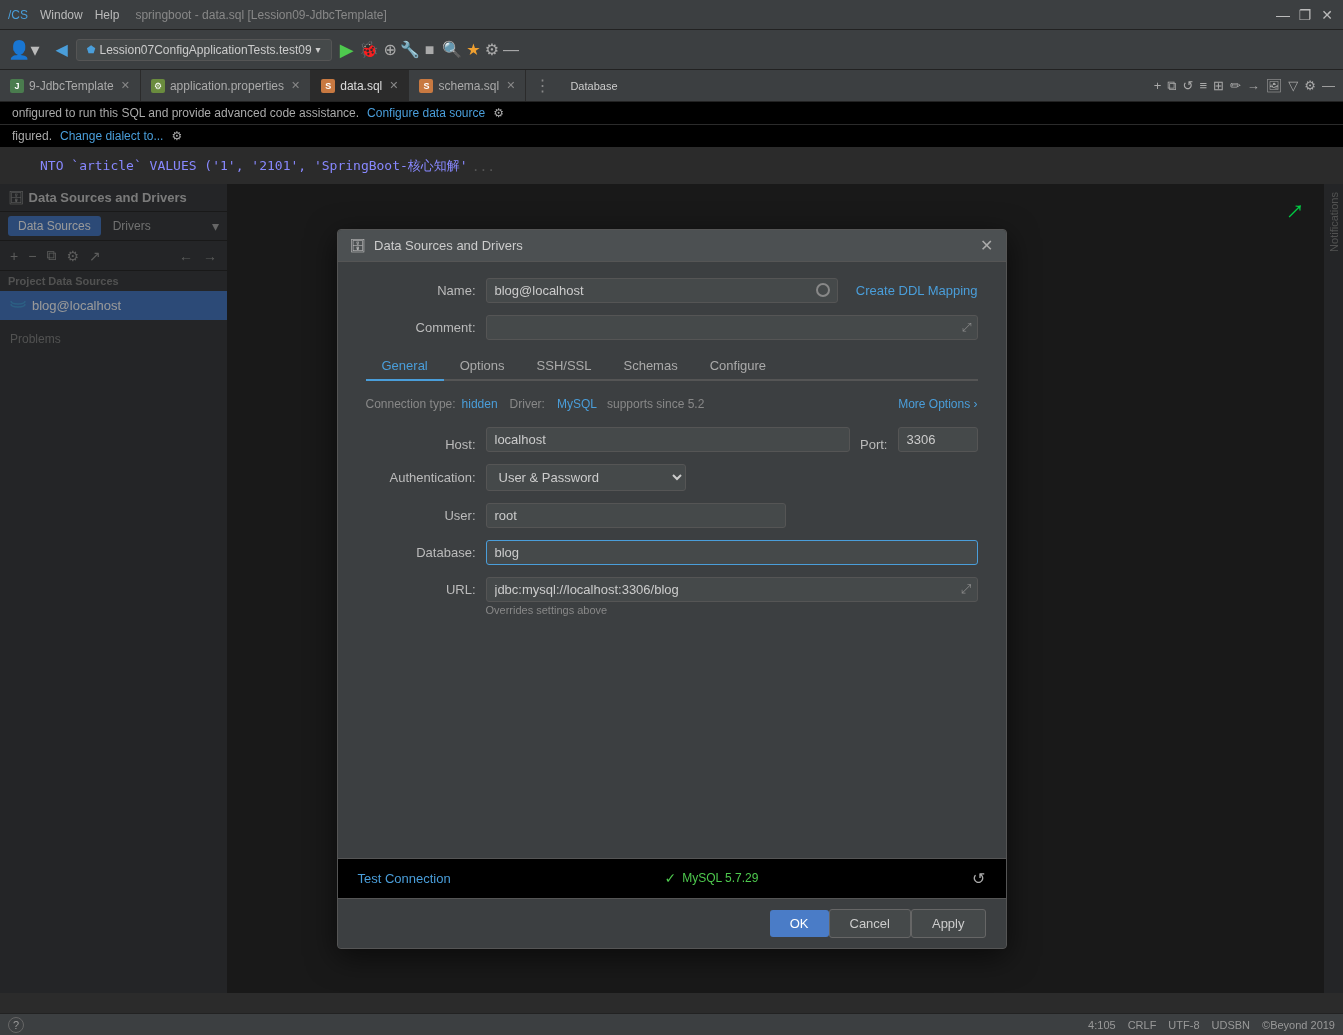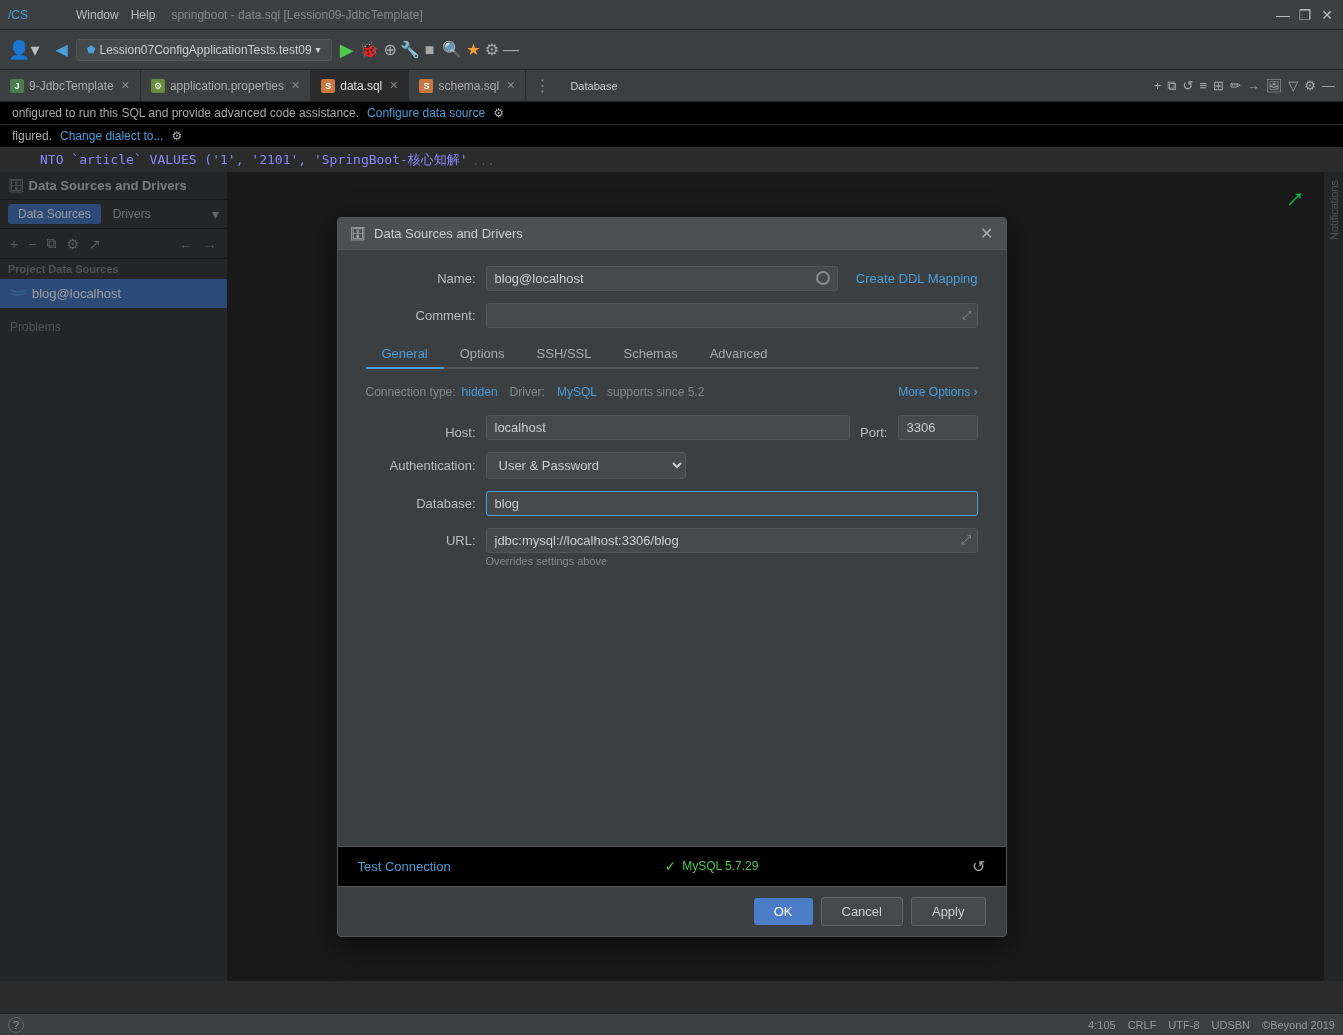--- a/index.html
+++ b/index.html
@@ -91,21 +91,21 @@
     }
     .info-banner a { color: #4a9eda; text-decoration: none; }
 
     
     .code-area {
       background: #2b2b2b;
       padding: 4px 0;
       font-family: monospace;
       font-size: 13px;
       color: #8888ff;
-      height: 24px;
+      height: 36px;
       display: flex;
       align-items: center;
       padding-left: 40px;
     }
 
     
     .main-content {
       display: flex;
       height: calc(1035px - 30px - 40px - 32px - 26px - 26px - 36px);
       position: relative;
@@ -446,21 +446,20 @@
       font-size: 16px;
     }
 
     
     .dialog-actions {
       padding: 10px 20px;
       border-top: 1px solid #555;
       display: flex;
       align-items: center;
       justify-content: flex-end;
-      gap: 8px;
       background: #3c3f41;
       border-radius: 0 0 4px 4px;
     }
     .btn {
       padding: 6px 20px;
       border-radius: 3px;
       font-size: 13px;
       cursor: pointer;
       border: none;
       outline: none;
@@ -493,21 +492,21 @@
     .status-bar .right { margin-left: auto; display: flex; gap: 12px; }
 
     select { appearance: auto; }
   </style>
 </head>
 <body>
 
 <div class="title-bar">
   <div class="menu-items">
     <span style="color:#4a9eda;cursor:pointer;">/CS</span>
-    <span style="cursor:pointer;margin-left:36px;">Window</span>
+    <span style="cursor:pointer;">Window</span>
     <span style="cursor:pointer;">Help</span>
   </div>
   <span style="margin-left:16px; color:#888; font-size:12px;">springboot - data.sql [Lession09-JdbcTemplate]</span>
   <div class="spacer"></div>
   <div class="win-btns">
     <div class="win-btn">—</div>
     <div class="win-btn">❐</div>
     <div class="win-btn">✕</div>
   </div>
 </div>
@@ -666,21 +665,21 @@
             <input class="form-input" type="text" style="width: 100%;">
             <span style="position:absolute;right:6px;color:#888;cursor:pointer;font-size:12px;">⤢</span>
           </div>
         </div>
 
         <div class="dialog-tabs">
           <div class="dialog-tab active">General</div>
           <div class="dialog-tab">Options</div>
           <div class="dialog-tab">SSH/SSL</div>
           <div class="dialog-tab">Schemas</div>
-          <div class="dialog-tab">Advanced</div>
+          <div class="dialog-tab">Configure</div>
         </div>
 
         <div class="conn-type-row">
           <span class="label">Connection type:</span>
           <span class="value">hidden</span>
           <span style="color:#888;margin:0 6px;">Driver:</span>
           <span class="value" style="cursor:pointer;">MySQL</span>
           <span style="color:#888; margin-left:4px;">supports since 5.2</span>
           <span class="more-opts">More Options ›</span>
         </div>
@@ -695,20 +694,24 @@
         <div class="form-row">
           <span class="form-label">Authentication:</span>
           <select class="auth-select">
             <option>User &amp; Password</option>
             <option>No auth</option>
             <option>Password</option>
             <option>SSH Key</option>
           </select>
         </div>
 
+        <div class="form-row">
+          <span class="form-label">User:</span>
+          <input class="form-input" type="text" value="root" style="max-width: 300px;">
+        </div>
 
 
         <div class="form-row">
           <span class="form-label">Database:</span>
           <input class="form-input active-border" type="text" value="blog" style="flex: 1 1 0%;">
         </div>
 
         <div>
           <div class="form-row">
             <span class="form-label">URL:</span>

